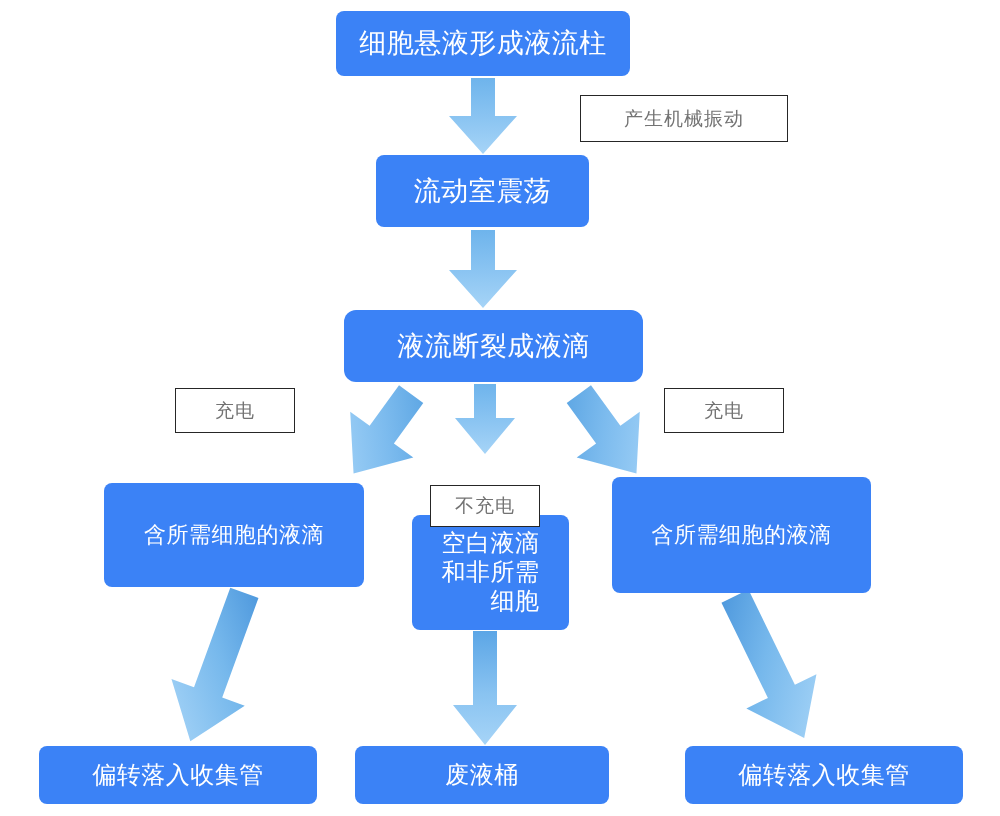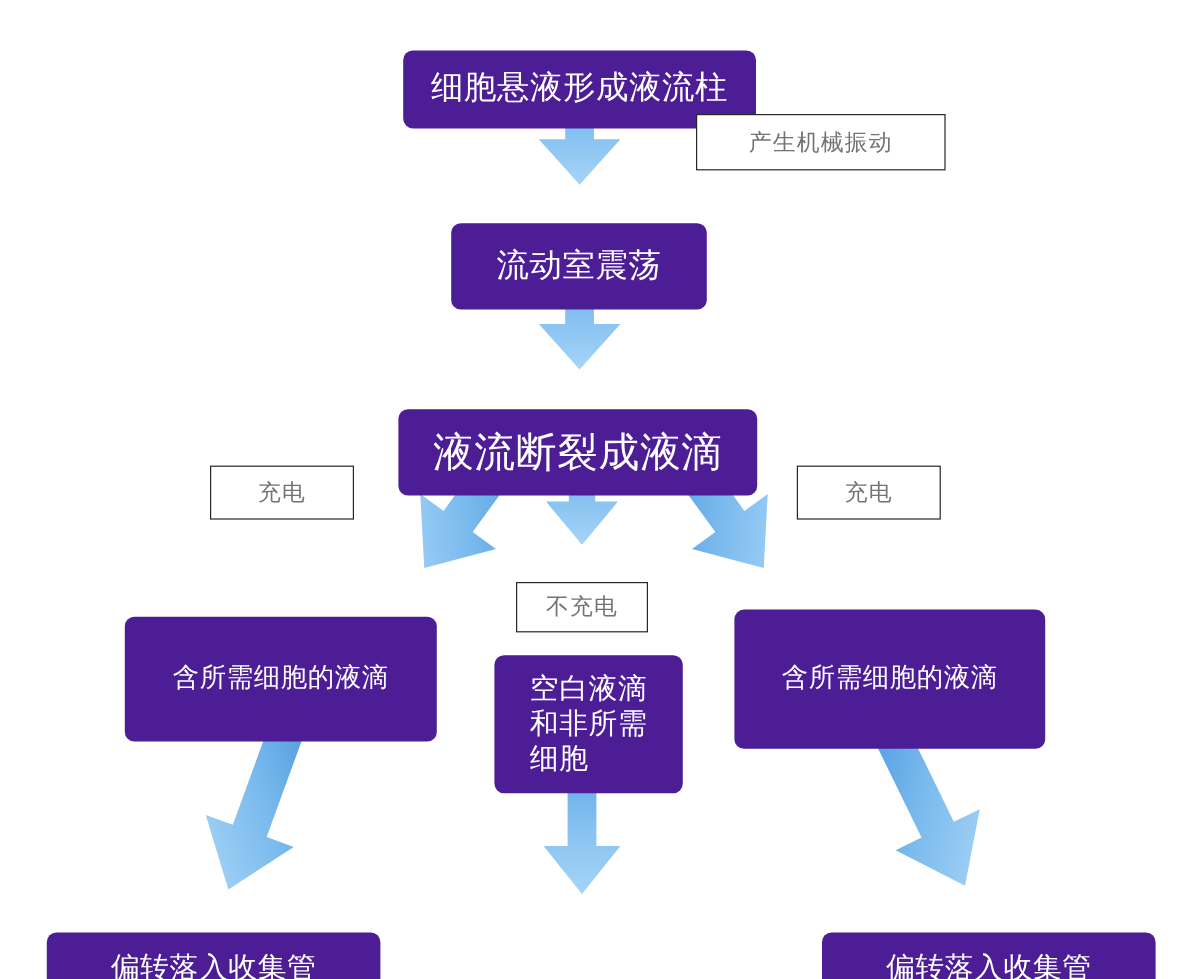--- a/index.html
+++ b/index.html
@@ -13,32 +13,31 @@
   #canvas {
     position: relative;
     width: 1000px;
     height: 816px;
     background: #ffffff;
     overflow: hidden;
   }
   .node {
     position: absolute;
     box-sizing: border-box;
-    background: #4c1d95;
+    background: #3b82f6;
     border-radius: 8px;
     color: #ffffff;
     display: flex;
     align-items: center;
     justify-content: center;
-    text-align: left;
+    text-align: right;
     line-height: 1.2;
     font-weight: 400;
     letter-spacing: 0.5px;
     white-space: pre-line;
-    margin-top: 31px;
   }
   .label {
     position: absolute;
     box-sizing: border-box;
     background: #ffffff;
     border: 1.5px solid #262626;
     color: #737373;
     display: flex;
     align-items: center;
     justify-content: center;
@@ -168,32 +167,33 @@
       <g transform="rotate(-26 70 82)">
         <polygon points="55,2 85,2 85,108 109,108 70,160 31,108 55,108" fill="url(#glr)"></polygon>
       </g>
     </svg>
   </div>
 
   <div class="node" style="left:336px; top:11px; width:294px; height:65px; font-size:27px;">细胞悬液形成液流柱</div>
 
   <div class="node" style="left:376px; top:155px; width:213px; height:72px; font-size:27px;">流动室震荡</div>
 
-  <div class="node" style="left:332px; top:310px; width:299px; height:72px; font-size:34px;">液流断裂成液滴</div>
+  <div class="node" style="left:344px; top:310px; width:299px; height:72px; font-size:27px;border-radius:12px;">液流断裂成液滴</div>
 
   <div class="node" style="left:104px; top:483px; width:260px; height:104px; font-size:22px;">含所需细胞的液滴</div>
 
   <div class="node" style="left:412px; top:515px; width:157px; height:115px; font-size:24px;">空白液滴
 和非所需
 细胞</div>
 
   <div class="node" style="left:612px; top:477px; width:259px; height:116px; font-size:22px;">含所需细胞的液滴</div>
 
   <div class="node" style="left:39px; top:746px; width:278px; height:58px; font-size:24px;">偏转落入收集管</div>
 
+  <div class="node" style="left:355px; top:746px; width:254px; height:58px; font-size:24px;">废液桶</div>
 
   <div class="node" style="left:685px; top:746px; width:278px; height:58px; font-size:24px;">偏转落入收集管</div>
 
   <div class="label" style="left:580px; top:95px; width:208px; height:47px;">产生机械振动</div>
 
   <div class="label" style="left:175px; top:388px; width:120px; height:45px;">充电</div>
 
   <div class="label" style="left:430px; top:465px; width:110px; height:42px;margin-top:20px;">不充电</div>
 
   <div class="label" style="left:664px; top:388px; width:120px; height:45px;">充电</div>

